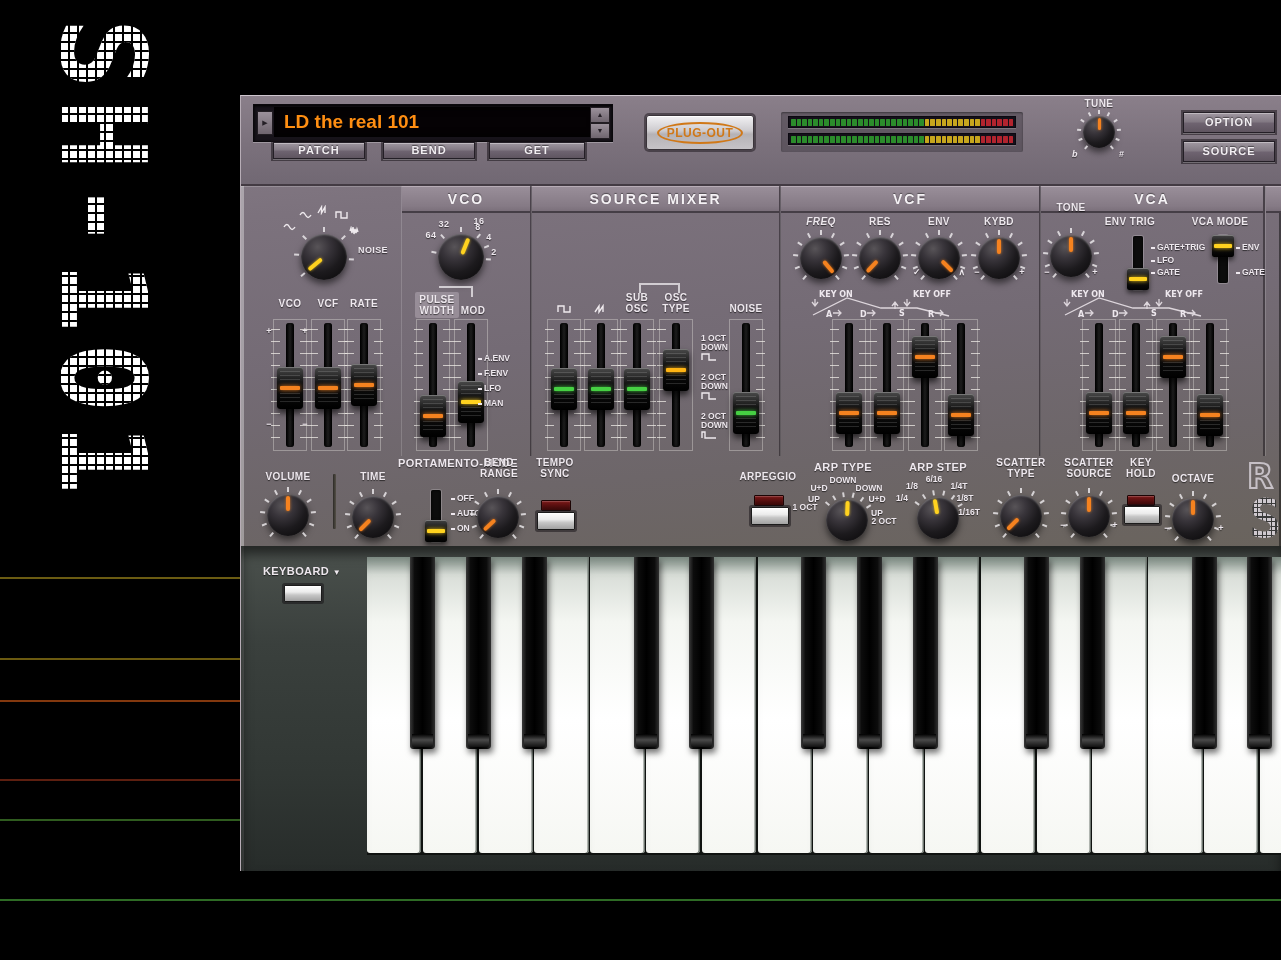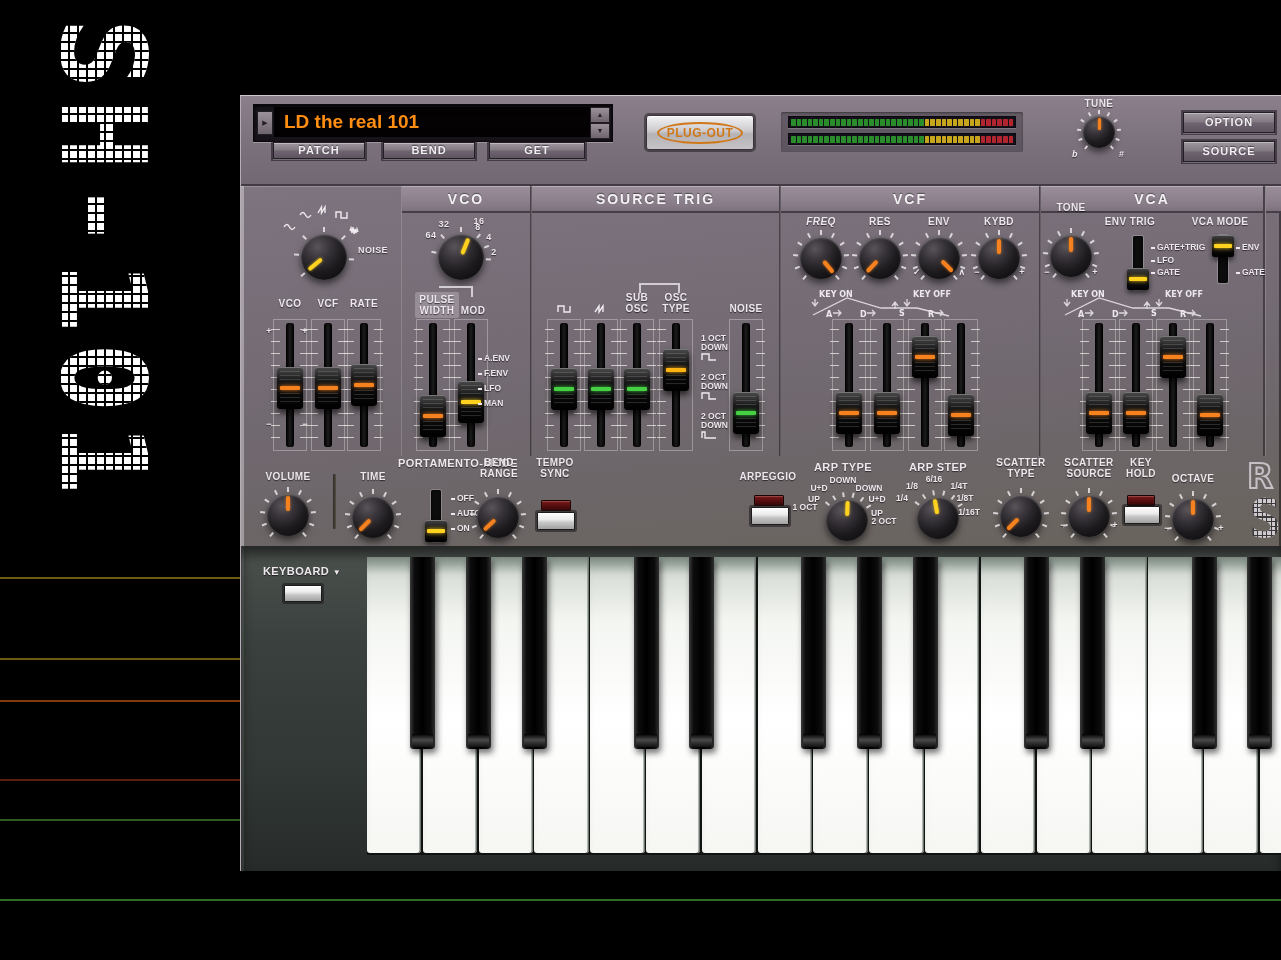--- a/index.html
+++ b/index.html
@@ -450,21 +450,21 @@
         <div class="cap" style="bottom: 27.8px;">
           <div class="stripe yellow"></div>
         </div>
       </div>
     <div class="mark dash" style="left:237px;top:258px;">A.ENV</div>
     <div class="mark dash" style="left:237px;top:273px;">F.ENV</div>
     <div class="mark dash" style="left:237px;top:288px;">LFO</div>
     <div class="mark dash" style="left:237px;top:303px;">MAN</div>
 
     <div class="section" style="left:290px;width:247px;">
-      <div class="sec-head">SOURCE TRIG</div>
+      <div class="sec-head">SOURCE MIXER</div>
     </div>
     <div class="wave-ic" style="left:316px;top:208px;">
       <svg width="14" height="10">
           <path d="M1,8 V2 H7 V8 H13 V2"></path>
         </svg>
       </div>
     <div class="wave-ic" style="left:353px;top:208px;">
       <svg width="13" height="10">
           <path d="M1,8 L5,2 L5,8 L9,2 L9,8"></path>
         </svg>

